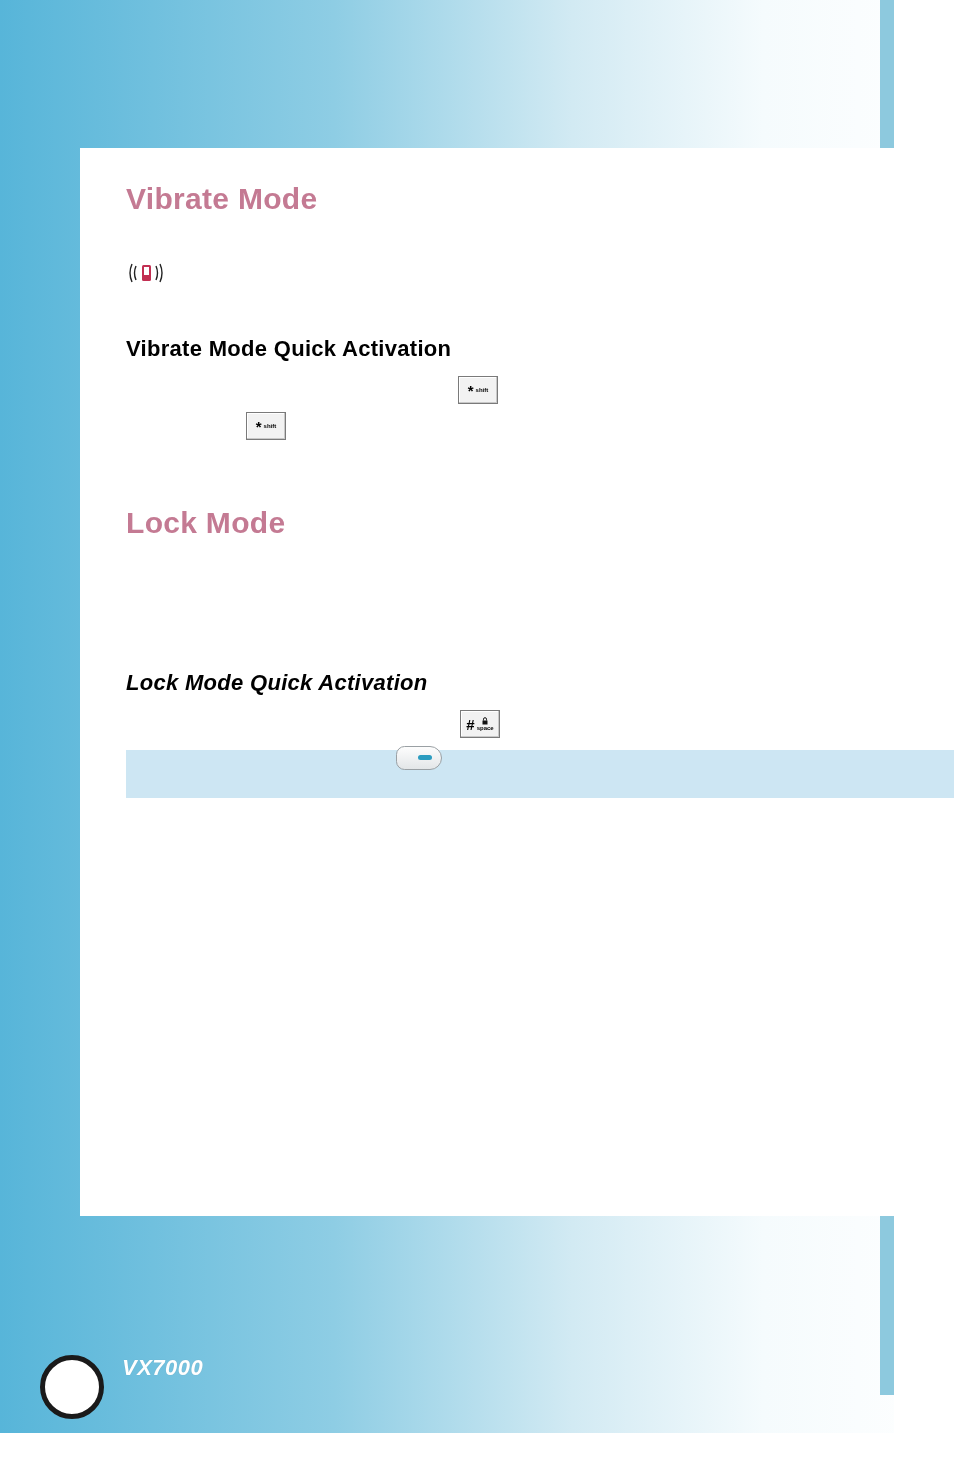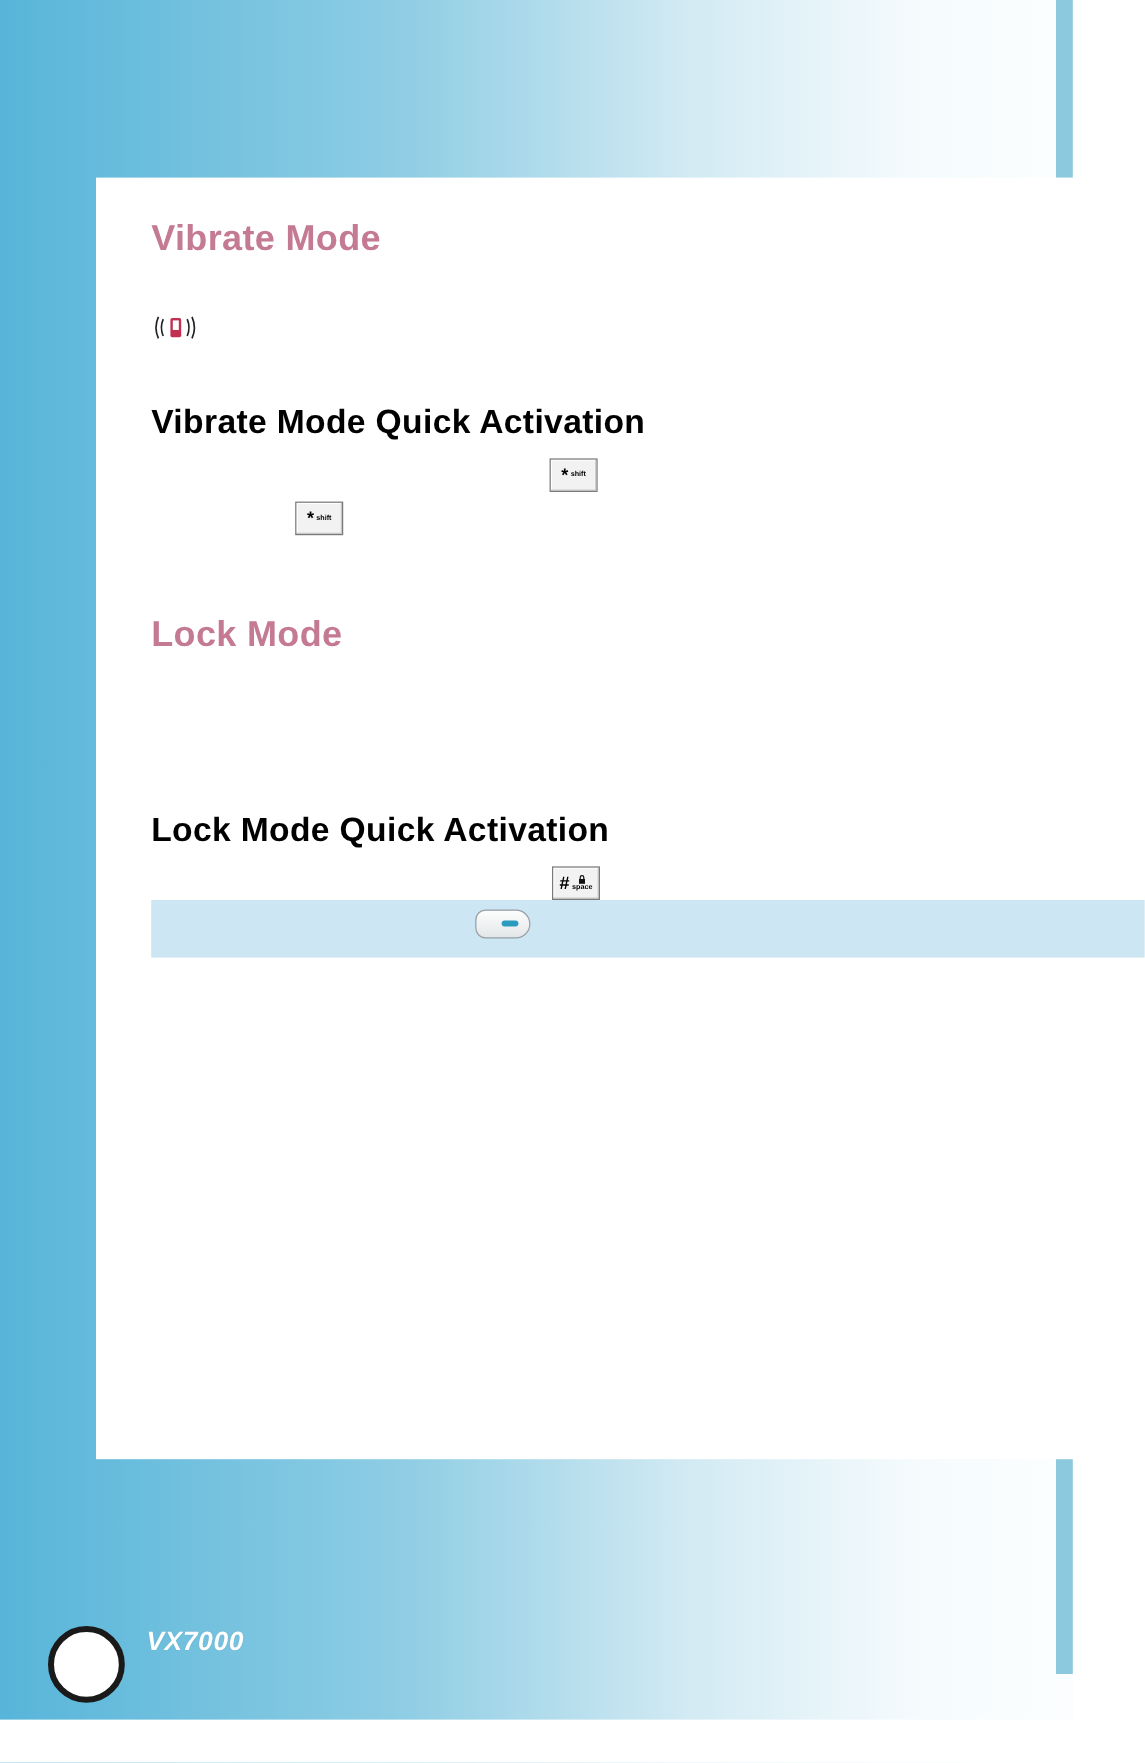--- a/index.html
+++ b/index.html
@@ -48,21 +48,21 @@
   }
   h1.section {
     font-size: 30px;
     font-weight: 800;
     color: #c47a93;
     margin: 0 0 42px 0;
     letter-spacing: 0.3px;
   }
   h1.section.lm { margin-top: 66px; margin-bottom: 130px; }
   h2.sub {
-    font-size: 28px;
+    font-size: 22px;
     font-weight: 800;
     color: #000;
     margin: 32px 0 14px 0;
     letter-spacing: 0.3px;
   }
   .vibrate-block { margin-bottom: 48px; display:flex; align-items:center; }
   .vibrate-icon {
     width: 40px; height: 30px; display:inline-flex; align-items:center; justify-content:center;
   }
   .key {
@@ -168,21 +168,21 @@
             <span></span>
             <span>shift</span>
           </span>
         </span>
       </p>
 
       <h1 class="section lm">Lock Mode</h1>
 
       <div class="notebox"></div>
 
-      <h2 class="sub" style="margin-top:98px;">Lock Mode Quick Activation</h2>
+      <h2 class="sub" style="margin-top:98px;font-style:italic;">Lock Mode Quick Activation</h2>
       <p class="line indent" style="margin-left:332px;">
         <span class="key">
           <span class="sym">#</span>
           <span class="mini">
             <svg width="8" height="8" viewBox="0 0 8 8">
               <rect x="1.5" y="3.5" width="5" height="4" fill="#111"></rect>
               <path d="M2.5 3.5 V2.2 a1.5 1.5 0 0 1 3 0 V3.5" fill="none" stroke="#111" stroke-width="1"></path>
             </svg>
             <span>space</span>
           </span>

